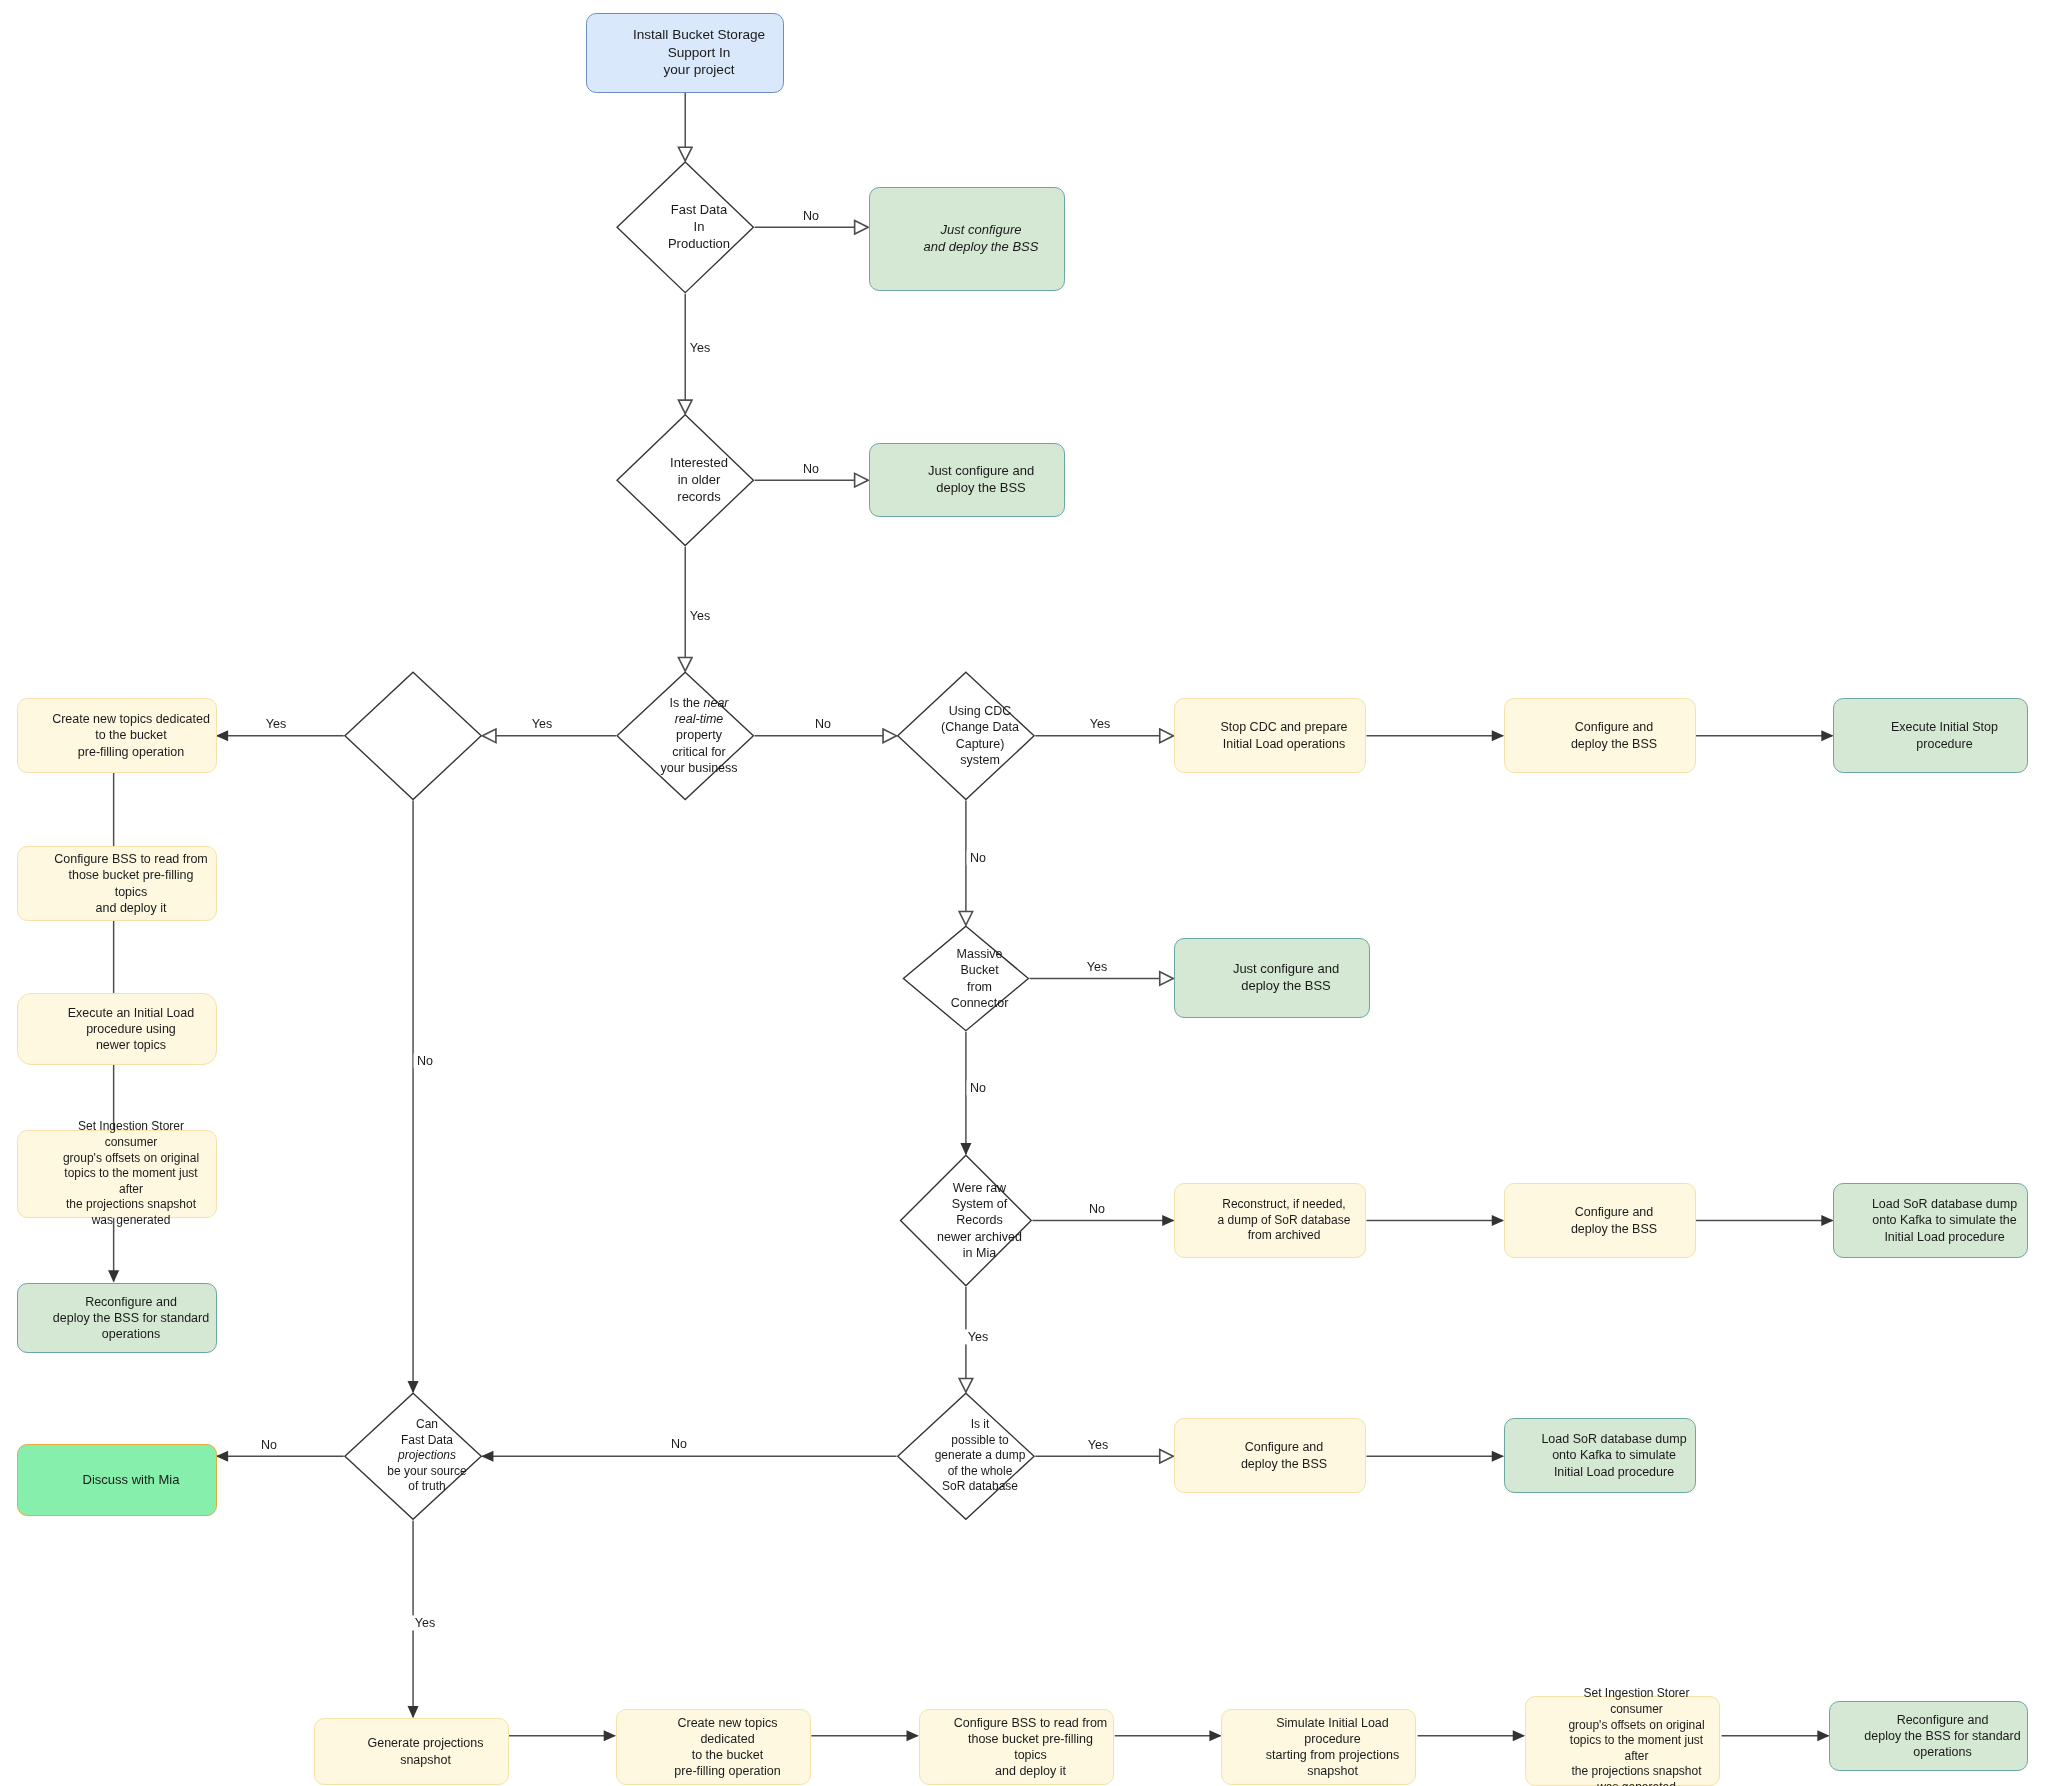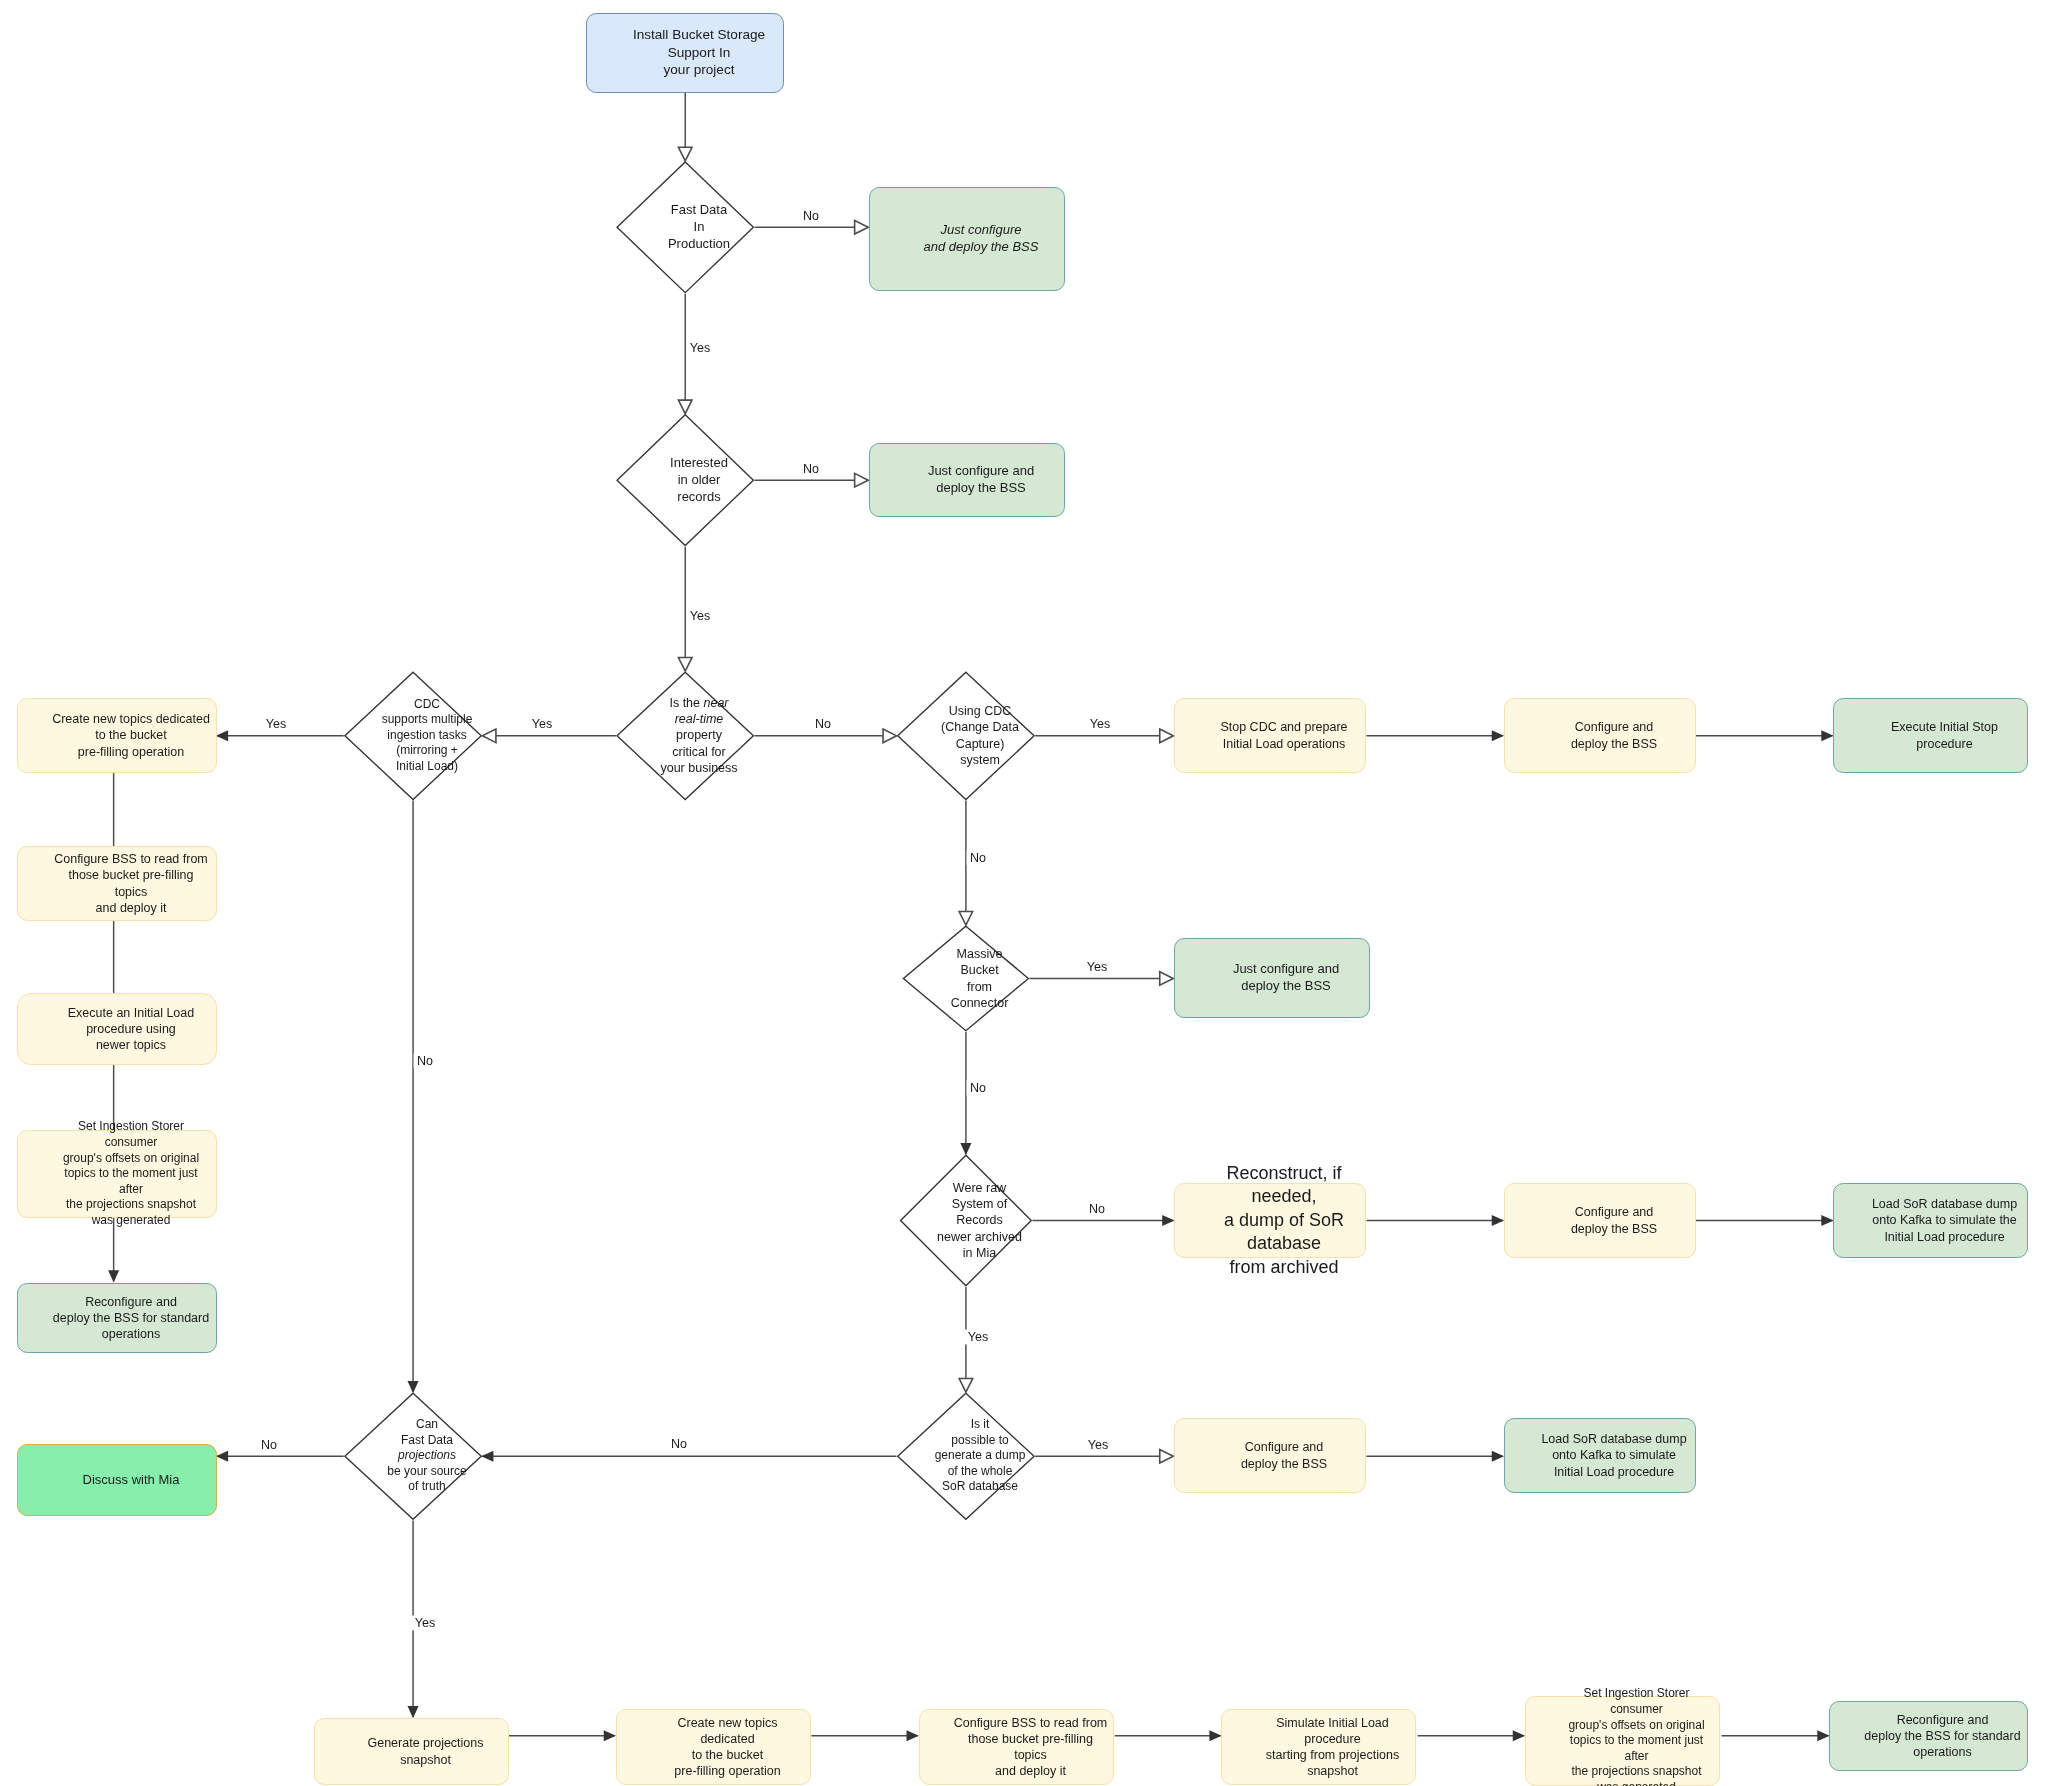--- a/index.html
+++ b/index.html
@@ -197,27 +197,20 @@
 deploy the BSS</span>
   </div>
 
   <div class="node diamond" style="left:617px; top:672px; width:136px; height:127px; font-size:12.5px;">
     <span class="label">Is the <span class="it">near</span>
 <span class="it">real-time</span> property
 critical for
 your business</span>
   </div>
 
-  <div class="node diamond" style="left:345px; top:672px; width:136px; height:127px; font-size:12px;">
-    <span class="label">CDC
-supports multiple
-ingestion tasks
-(mirroring +
-Initial Load)</span>
-  </div>
 
   <div class="node box yellow" style="left:17px; top:698px; width:200px; height:75px; font-size:12.5px;">
     <span class="label">Create new topics dedicated
 to the bucket
 pre-filling operation</span>
   </div>
 
   <div class="node box yellow" style="left:17px; top:846px; width:200px; height:75px; font-size:12.5px;">
     <span class="label">Configure BSS to read from
 those bucket pre-filling topics
@@ -274,21 +267,21 @@
 deploy the BSS</span>
   </div>
 
   <div class="node diamond" style="left:900px; top:1155px; width:131px; height:131px; font-size:12.5px;">
     <span class="label">Were raw
 System of Records
 newer archived
 in Mia</span>
   </div>
 
-  <div class="node box yellow" style="left:1174px; top:1183px; width:192px; height:75px; font-size:18px;">
+  <div class="node box yellow" style="left:1174px; top:1183px; width:192px; height:75px; font-size:12px;">
     <span class="label">Reconstruct, if needed,
 a dump of SoR database
 from archived</span>
   </div>
 
   <div class="node box yellow" style="left:1504px; top:1183px; width:192px; height:75px; font-size:12.5px;">
     <span class="label">Configure and
 deploy the BSS</span>
   </div>
 

